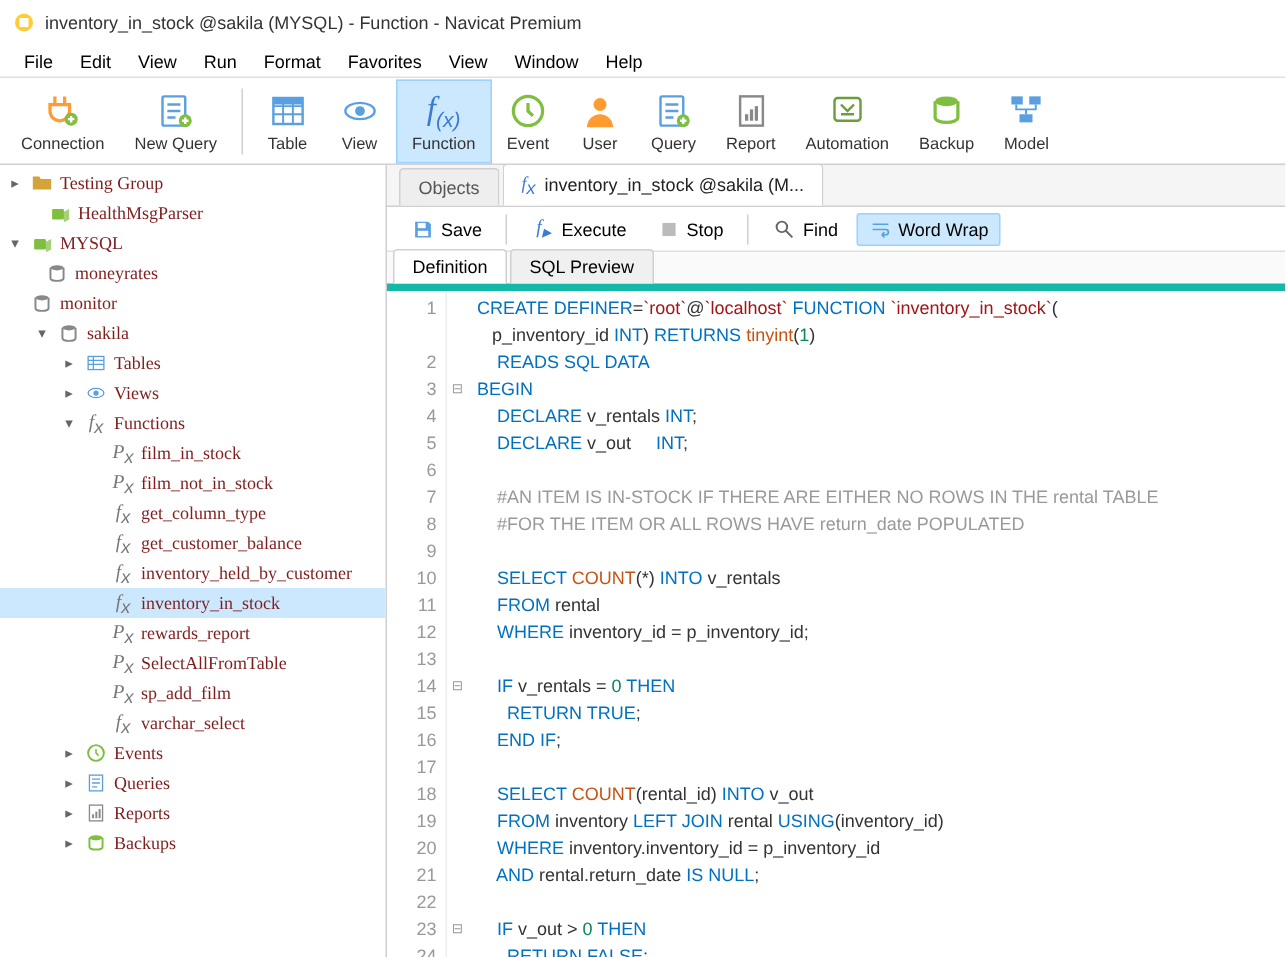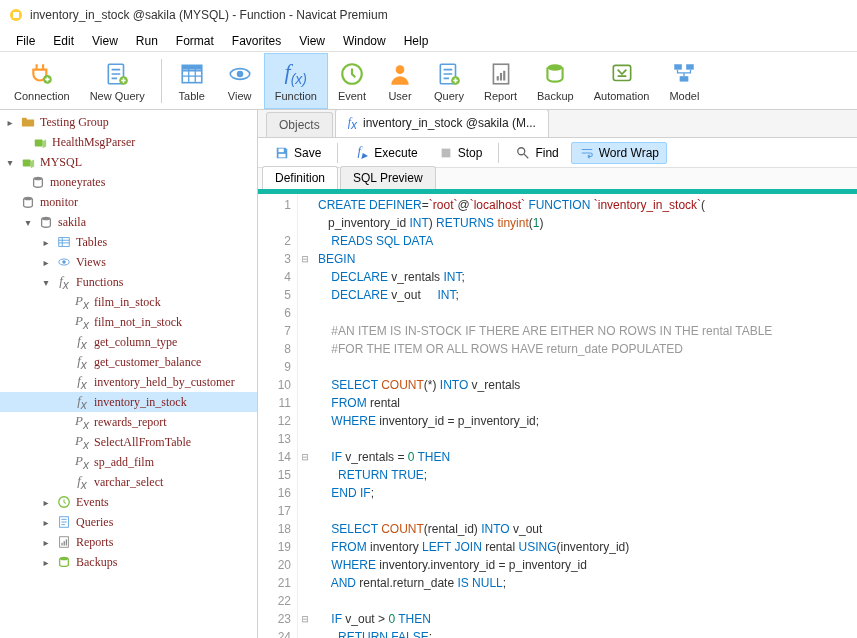--- a/index.html
+++ b/index.html
@@ -159,35 +159,35 @@
           <rect x="8" y="14" width="2" height="4" fill="#888"></rect>
           <rect x="11" y="11" width="2" height="7" fill="#888"></rect>
           <rect x="14" y="9" width="2" height="9" fill="#888"></rect>
         </svg>
       </div>
       <div class="lbl">Report</div>
     </div>
     <div class="btn">
       <div class="ico">
         <svg width="26" height="26" viewBox="0 0 24 24">
+          <rect x="4" y="4" width="16" height="14" rx="2" fill="#fff" stroke="#6a9e3a" stroke-width="1.5"></rect>
+          <path d="M8 8l4 4 4-4M8 14h8" stroke="#6a9e3a" stroke-width="1.5" fill="none"></path>
+        </svg>
+      </div>
+      <div class="lbl">Automation</div>
+    </div>
+    <div class="btn">
+      <div class="ico">
+        <svg width="26" height="26" viewBox="0 0 24 24">
           <ellipse cx="12" cy="6" rx="7" ry="3" fill="#7fbf3f"></ellipse>
           <path d="M5 6v10a7 3 0 0014 0V6" fill="none" stroke="#7fbf3f" stroke-width="2"></path>
           <path d="M12 10v6M9 13l3 3 3-3" stroke="#fff" stroke-width="1.5" fill="none"></path>
         </svg>
       </div>
       <div class="lbl">Backup</div>
-    </div>
-    <div class="btn">
-      <div class="ico">
-        <svg width="26" height="26" viewBox="0 0 24 24">
-          <rect x="4" y="4" width="16" height="14" rx="2" fill="#fff" stroke="#6a9e3a" stroke-width="1.5"></rect>
-          <path d="M8 8l4 4 4-4M8 14h8" stroke="#6a9e3a" stroke-width="1.5" fill="none"></path>
-        </svg>
-      </div>
-      <div class="lbl">Automation</div>
     </div>
     <div class="btn">
       <div class="ico">
         <svg width="26" height="26" viewBox="0 0 24 24">
           <rect x="3" y="3" width="7" height="5" fill="#5aa0e0"></rect>
           <rect x="14" y="3" width="7" height="5" fill="#5aa0e0"></rect>
           <rect x="8" y="14" width="8" height="5" fill="#5aa0e0"></rect>
           <path d="M6 8v3h12V8M12 11v3" stroke="#5aa0e0" stroke-width="1.2" fill="none"></path>
         </svg>
       </div>

